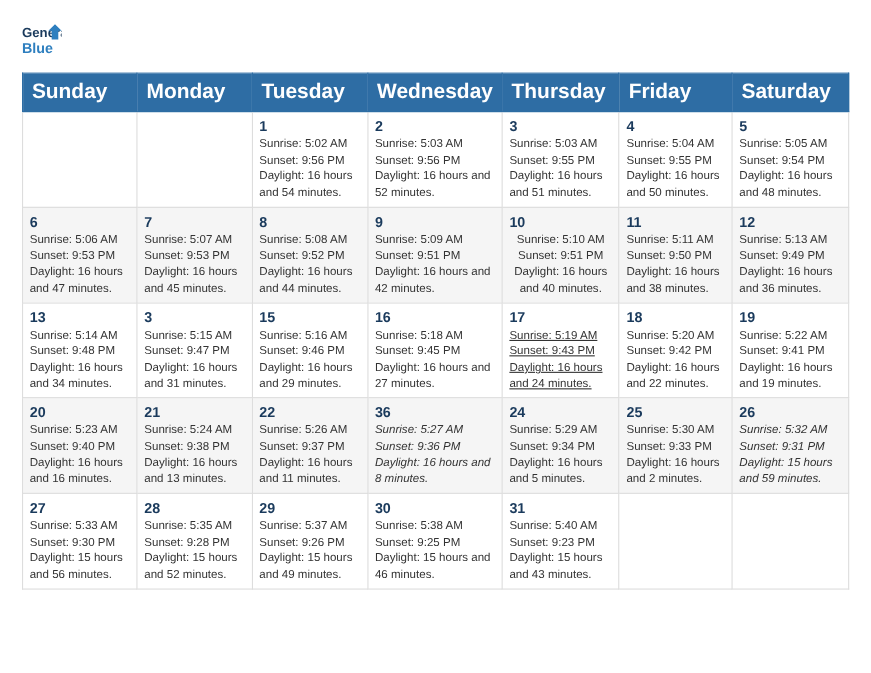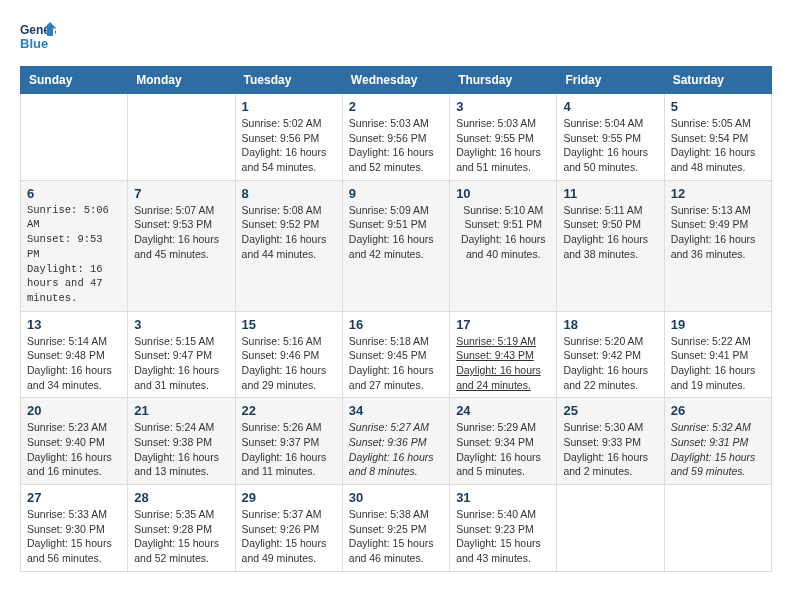--- a/index.html
+++ b/index.html
@@ -36,21 +36,21 @@
     .calendar-table {
       width: 100%;
       border-collapse: collapse;
       border: 1px solid #ccc;
     }
     .calendar-table th {
       background: #2e6da4;
       color: #fff;
       text-align: left;
       padding: 6px 8px;
-      font-size: 12px;
+      font-size: 19px;
       font-weight: bold;
       border: 1px solid #2e6da4;
     }
     .calendar-table td {
       width: 107px;
       vertical-align: top;
       padding: 5px 6px;
       border: 1px solid #ddd;
       background: #fff;
       min-height: 80px;
@@ -140,21 +140,21 @@
         <td>
           <span class="day-number">5</span>
           <div class="day-info" style="white-space: pre-line;">Sunrise: 5:05 AM
 Sunset: 9:54 PM
 Daylight: 16 hours and 48 minutes.</div>
         </td>
       </tr>
       <tr>
         <td>
           <span class="day-number">6</span>
-          <div class="day-info" style="white-space: pre-line; font-family: Liberation Mono, monospace;">Sunrise: 5:06 AM
+          <div class="day-info" style="white-space: pre-line;">Sunrise: 5:06 AM
 Sunset: 9:53 PM
 Daylight: 16 hours and 47 minutes.</div>
         </td>
         <td>
           <span class="day-number">7</span>
           <div class="day-info" style="white-space: pre-line;">Sunrise: 5:07 AM
 Sunset: 9:53 PM
 Daylight: 16 hours and 45 minutes.</div>
         </td>
         <td>
@@ -245,21 +245,21 @@
 Sunset: 9:38 PM
 Daylight: 16 hours and 13 minutes.</div>
         </td>
         <td>
           <span class="day-number">22</span>
           <div class="day-info" style="white-space: pre-line;">Sunrise: 5:26 AM
 Sunset: 9:37 PM
 Daylight: 16 hours and 11 minutes.</div>
         </td>
         <td>
-          <span class="day-number">34</span>
+          <span class="day-number">36</span>
           <div class="day-info" style="white-space: pre-line; font-style: italic;">Sunrise: 5:27 AM
 Sunset: 9:36 PM
 Daylight: 16 hours and 8 minutes.</div>
         </td>
         <td>
           <span class="day-number">24</span>
           <div class="day-info" style="white-space: pre-line;">Sunrise: 5:29 AM
 Sunset: 9:34 PM
 Daylight: 16 hours and 5 minutes.</div>
         </td>

